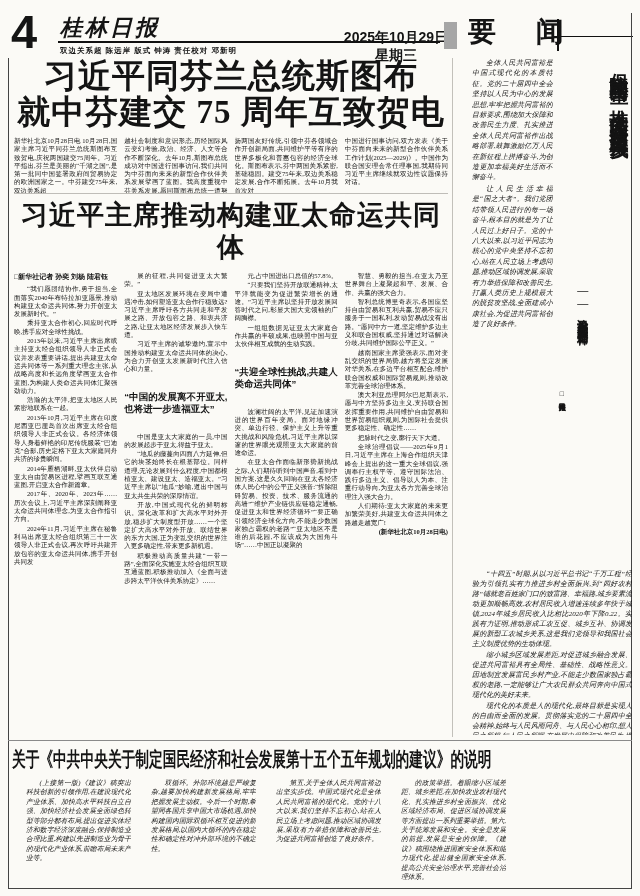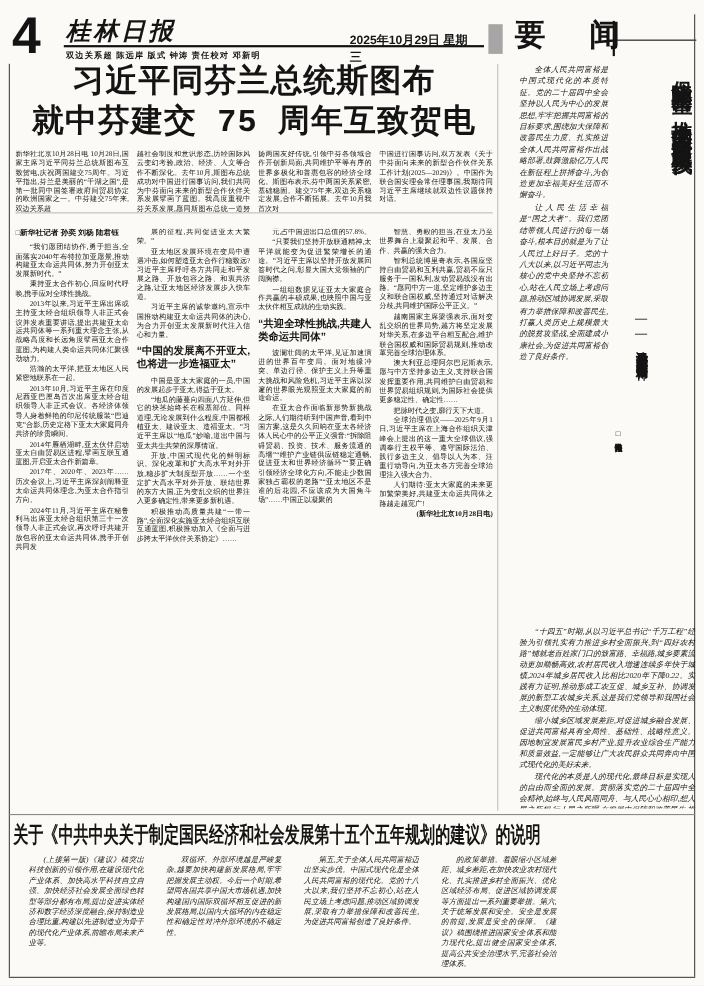--- a/index.html
+++ b/index.html
@@ -4,40 +4,40 @@
 <style>
   html,body{margin:0;padding:0;}
   body{background:#e8e6e0;font-family:"Liberation Serif", serif;color:#141414;}
   .page{position:relative;width:640px;height:896px;background:#fbfaf6;margin:0 auto;overflow:hidden;}
   .abs{position:absolute;}
   
   .pgnum{left:11px;top:8px;font-size:47px;font-weight:900;font-family:"Liberation Sans",sans-serif;line-height:47px;}
   .masthead{left:60px;top:13px;font-size:22px;font-weight:bold;font-style:italic;letter-spacing:3px;}
   .mast-rule{left:58px;top:41px;width:382px;border-top:2px solid #111;}
   .credits{left:60px;top:46px;font-size:7.5px;font-weight:bold;letter-spacing:1px;font-family:"Liberation Sans",sans-serif;}
-  .pubdate{left:318px;top:29px;width:108px;text-align:left;font-size:11px;font-weight:bold;font-family:"Liberation Sans",sans-serif;}
+  .pubdate{left:342px;top:29px;width:108px;text-align:center;font-size:14px;font-weight:bold;font-family:"Liberation Sans",sans-serif;}
   .graysq{left:444px;top:22px;width:13px;height:27px;background:#a6a6a6;}
   .section{left:468px;top:13px;font-size:28px;font-weight:900;letter-spacing:16px;font-family:"Liberation Sans",sans-serif;}
   .sec-vbar{left:557px;top:19px;width:2px;height:32px;background:#111;}
   .sec-hline{left:561px;top:36px;width:72px;border-top:1.5px solid #111;}
   
   .b-left{left:8px;top:58px;height:830px;border-left:1px solid #444;}
   .b-right{left:631px;top:13px;height:875px;border-left:1px solid #444;}
   .b-bottom{left:8px;top:888px;width:624px;border-top:1px solid #444;}
   
   .col{flex:1;font-size:6.5px;line-height:8.3px;text-align:justify;word-break:break-all;overflow:hidden;}
   .blk{margin:0 0 1px;}
   .blk-p{text-indent:2em;}
-  .blk-h{font-weight:bold;font-size:9.5px;line-height:12.5px;margin:4px 0;font-family:"Liberation Sans",sans-serif;word-break:break-all;text-indent:0;}
+  .blk-h{font-weight:bold;font-size:9.5px;line-height:12.5px;margin:17px 0;font-family:"Liberation Sans",sans-serif;word-break:break-all;text-indent:0;}
   .blk-d{font-weight:bold;text-align:right;text-indent:0;}
   .blk-by{font-weight:bold;font-size:7px;margin:1px 0 4px;font-family:"Liberation Sans",sans-serif;text-indent:0;}
   .fang{font-style:italic;margin-left:14px;}
   
   .a1{left:14px;top:58px;width:434px;}
-  .a1 .hl{font-size:29px;font-weight:900;text-align:center;line-height:36px;letter-spacing:1px;font-family:Liberation Mono, monospace;}
+  .a1 .hl{font-size:33px;font-weight:900;text-align:center;line-height:36px;letter-spacing:1px;font-family:Liberation Serif, serif;}
   .a1cols{margin-top:7px;display:flex;gap:7px;height:56px;overflow:hidden;}
   .rule1{left:14px;top:193px;width:434px;border-top:1px solid #bfbdb8;}
   
   .a2{left:14px;top:199px;width:434px;}
   .a2 .hl2{font-size:27px;font-weight:900;text-align:center;letter-spacing:1px;line-height:32px;font-family:"Liberation Sans",sans-serif;}
   .a2cols{margin-top:9px;display:flex;gap:7px;height:488px;overflow:hidden;}
   
   .vline{left:452px;top:58px;height:679px;border-left:1px solid #c2c0ba;}
   .ra{left:458px;top:58px;width:174px;height:679px;}
   .ra-top{display:flex;height:507px;overflow:hidden;}
@@ -82,20 +82,21 @@
     <div class="a1cols">
       <div class="col">新华社北京10月28日电  10月28日,国家主席习近平同芬兰总统斯图布互致贺电,庆祝两国建交75周年。习近平指出,芬兰是美丽的“千湖之国”,是第一批同中国签署政府间贸易协定的欧洲国家之一。中芬建交75年来,双边关系超</div>
       <div class="col">越社会制度和意识形态,历经国际风云变幻考验,政治、经济、人文等合作不断深化。去年10月,斯图布总统成功对中国进行国事访问,我们共同为中芬面向未来的新型合作伙伴关系发展擘画了蓝图。我高度重视中芬关系发展,愿同斯图布总统一道努力,传承和发</div>
       <div class="col">扬两国友好传统,引领中芬各领域合作开创新局面,共同维护平等有序的世界多极化和普惠包容的经济全球化。斯图布表示,芬中两国关系紧密,基础稳固。建交75年来,双边关系稳定发展,合作不断拓展。去年10月我首次对</div>
       <div class="col">中国进行国事访问,双方发表《关于中芬面向未来的新型合作伙伴关系工作计划(2025—2029)》。中国作为联合国安理会常任理事国,我期待同习近平主席继续就双边性议题保持对话。</div>
     </div>
   </section>
   <div class="abs rule1"></div>
 
   <section class="abs a2">
+    <div class="hl2">习近平主席推动构建亚太命运共同体</div>
     <div class="a2cols">
       <div class="col">
           <p class="blk blk-by">□新华社记者 孙奕 刘杨 陆君钰</p>
           <p class="blk blk-p">“我们愿团结协作,勇于担当,全面落实2040年布特拉加亚愿景,推动构建亚太命运共同体,努力开创亚太发展新时代。”</p>
           <p class="blk blk-p">秉持亚太合作初心,回应时代呼唤,携手应对全球性挑战。</p>
           <p class="blk blk-p">2013年以来,习近平主席出席或主持亚太经合组织领导人非正式会议并发表重要讲话,提出共建亚太命运共同体等一系列重大理念主张,从战略高度和长远角度擘画亚太合作蓝图,为构建人类命运共同体汇聚强劲动力。</p>
           <p class="blk blk-p">浩瀚的太平洋,把亚太地区人民紧密地联系在一起。</p>
           <p class="blk blk-p">2013年10月,习近平主席在印度尼西亚巴厘岛首次出席亚太经合组织领导人非正式会议。各经济体领导人身着鲜艳的印尼传统服装“巴迪克”合影,历史定格下亚太大家庭同舟共济的珍贵瞬间。</p>
           <p class="blk blk-p">2014年雁栖湖畔,亚太伙伴启动亚太自由贸易区进程,擘画互联互通蓝图,开启亚太合作新篇章。</p>
           <p class="blk blk-p">2017年、2020年、2023年……历次会议上,习近平主席深刻阐释亚太命运共同体理念,为亚太合作指引方向。</p>
@@ -138,21 +139,21 @@
       <div class="ra-body fang">
           <p class="blk blk-p">全体人民共同富裕是中国式现代化的本质特征。党的二十届四中全会坚持以人民为中心的发展思想,牢牢把握共同富裕的目标要求,围绕加大保障和改善民生力度、扎实推进全体人民共同富裕作出战略部署,鼓舞激励亿万人民在新征程上拼搏奋斗,为创造更加幸福美好生活而不懈奋斗。</p>
           <p class="blk blk-p">让人民生活幸福是“国之大者”。我们党团结带领人民进行的每一场奋斗,根本目的就是为了让人民过上好日子。党的十八大以来,以习近平同志为核心的党中央坚持不忘初心,站在人民立场上考虑问题,推动区域协调发展,采取有力举措保障和改善民生,打赢人类历史上规模最大的脱贫攻坚战,全面建成小康社会,为促进共同富裕创造了良好条件。</p>
         </div>
       <div class="ra-byline vtxt">□人民日报评论员</div>
       <div class="ra-subtitle vtxt">——论学习贯彻党的二十届四中全会精神</div>
       <div class="ra-title vtxt">保障和改善民生,推动全体人民共同富裕迈出坚实步伐</div>
     </div>
     <div class="ra-bottom fang">
         <p class="blk blk-p">“十四五”时期,从以习近平总书记“千万工程”经验为引领扎实有力推进乡村全面振兴,到“四好农村路”铺就老百姓家门口的致富路、幸福路,城乡要素流动更加顺畅高效,农村居民收入增速连续多年快于城镇,2024年城乡居民收入比相比2020年下降0.22。实践有力证明,推动形成工农互促、城乡互补、协调发展的新型工农城乡关系,这是我们党领导和我国社会主义制度优势的生动体现。</p>
-        <p class="blk blk-p">缩小城乡区域发展差距,对促进城乡融合发展、促进共同富裕具有全局性、基础性、战略性意义。因地制宜发展富民乡村产业,提升农业综合生产能力和质量效益,一定能够让广大农民群众共同奔向中国式现代化的美好未来。</p>
+        <p class="blk blk-p">缩小城乡区域发展差距,对促进城乡融合发展、促进共同富裕具有全局性、基础性、战略性意义。因地制宜发展富民乡村产业,不能走少数国家独占霸权的老路,一定能够让广大农民群众共同奔向中国式现代化的美好未来。</p>
         <p class="blk blk-p">现代化的本质是人的现代化,最终目标是实现人的自由而全面的发展。贯彻落实党的二十届四中全会精神,始终与人民风雨同舟、与人民心心相印,想人民之所想,行人民之所嘱,在发展中保障和改善民生,推动全体人民共同富裕迈出坚实步伐,就一定能在新征程上创造新的历史伟业。</p>
       </div>
   </aside>
 
   <div class="abs hline2"></div>
   <section class="abs ba">
     <div class="ba-left">
       <h3 class="ba-hl"><span class="squeeze">关于《中共中央关于制定国民经济和社会发展第十五个五年规划的建议》的说明</span></h3>
       <div class="ba-cols">
         <div class="col fang">

